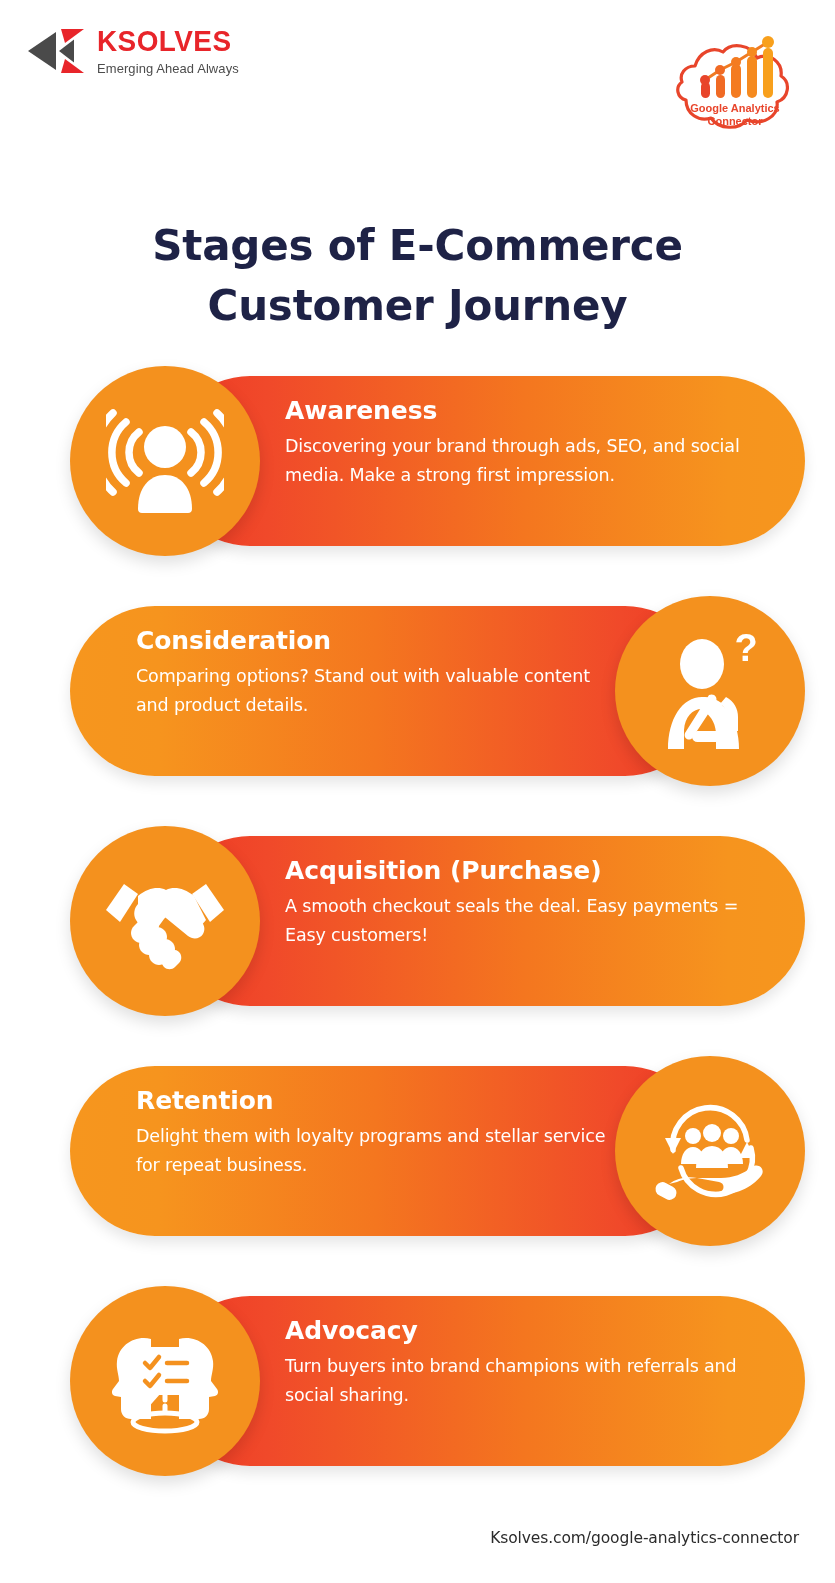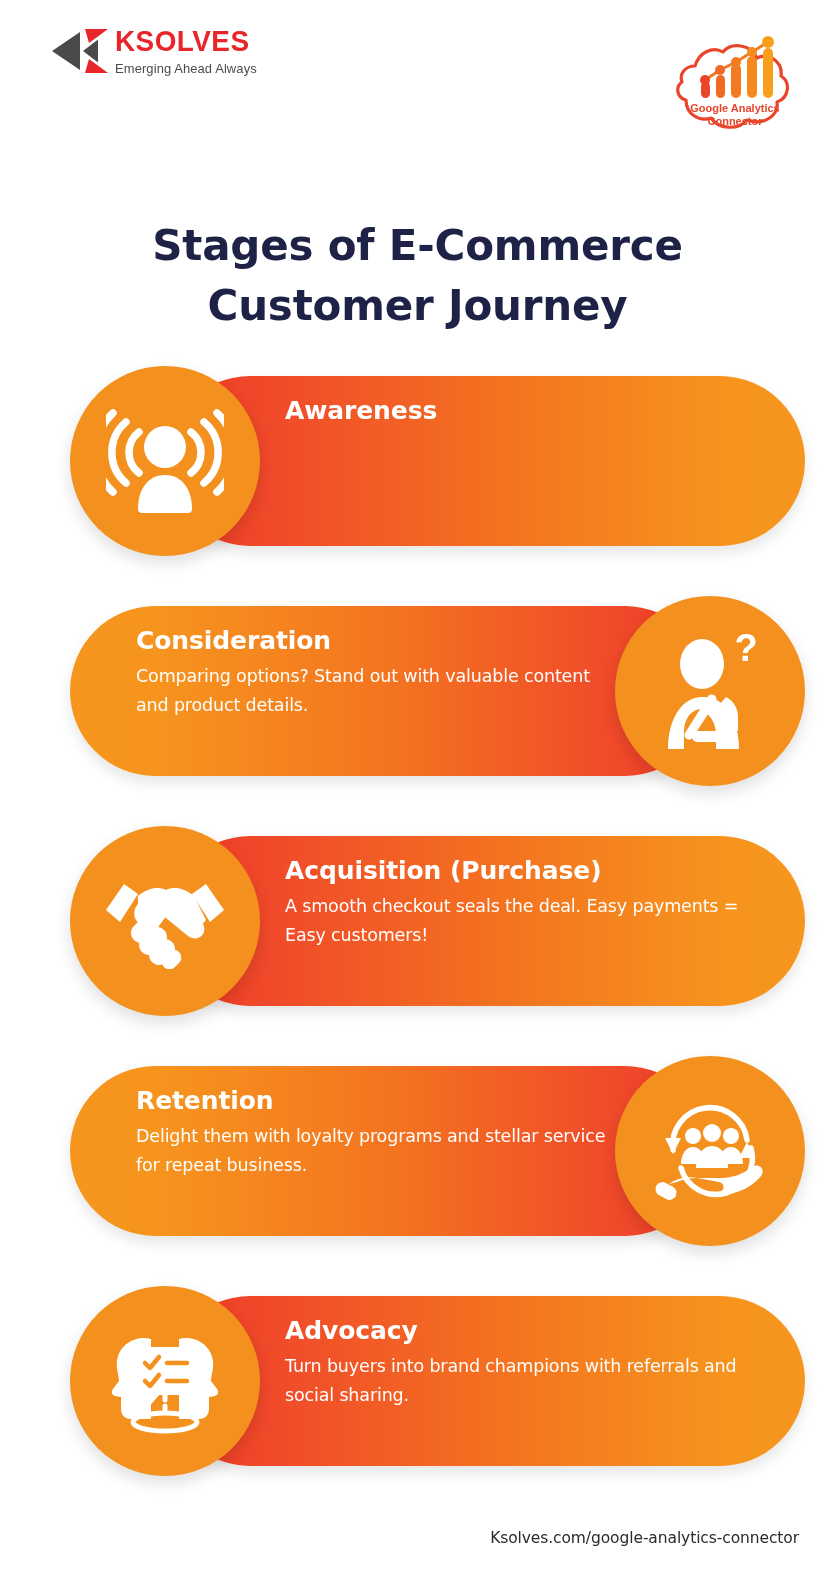--- a/index.html
+++ b/index.html
@@ -18,25 +18,25 @@
 
   
   .header {
     position: absolute;
     top: 0; left: 0;
     width: 835px;
     height: 160px;
   }
   .ksolves-logo {
     position: absolute;
-    left: 52px;
+    left: 28px;
     top: 26px;
     display: flex;
     align-items: center;
-    gap: 1px;
+    gap: 7px;
   }
   .ksolves-mark { width: 62px; height: 46px; display:block; }
   .ksolves-words { display: flex; flex-direction: column; justify-content: center; }
   .ksolves-name {
     font-family: "Liberation Sans Narrow", "Liberation Sans", sans-serif;
     font-weight: 800;
     font-size: 30px;
     letter-spacing: 0.5px;
     color: #e8252a;
     line-height: 1;
@@ -218,20 +218,21 @@
           <path d="M20 13 A40 40 0 0 0 20 74" stroke-width="7.5"></path>
           <path d="M7 4 A54 54 0 0 0 7 83" stroke-width="7.5"></path>
           <path d="M85 23 A26 26 0 0 1 85 64" stroke-width="7.5"></path>
           <path d="M98 13 A40 40 0 0 1 98 74" stroke-width="7.5"></path>
           <path d="M111 4 A54 54 0 0 1 111 83" stroke-width="7.5"></path>
         </g>
       </svg>
     </div>
     <div class="copy">
       <h2 class="stage-title">Awareness</h2>
+      <p class="stage-desc">Discovering your brand through ads, SEO, and social media. Make a strong first impression.</p>
     </div>
   </div>
 
   <div class="stage right-icon" style="top:596px">
     <div class="bar"></div>
     <div class="icon-circle">
       <svg width="112" height="120" viewBox="0 0 112 120">
         <g fill="#ffffff">
           <ellipse cx="48" cy="33" rx="22" ry="25"></ellipse>
           <path d="M14 118 C14 88 28 66 48 66 C56 66 63 68.5 69 73 L62 82 C57 79 53 78 48 78

